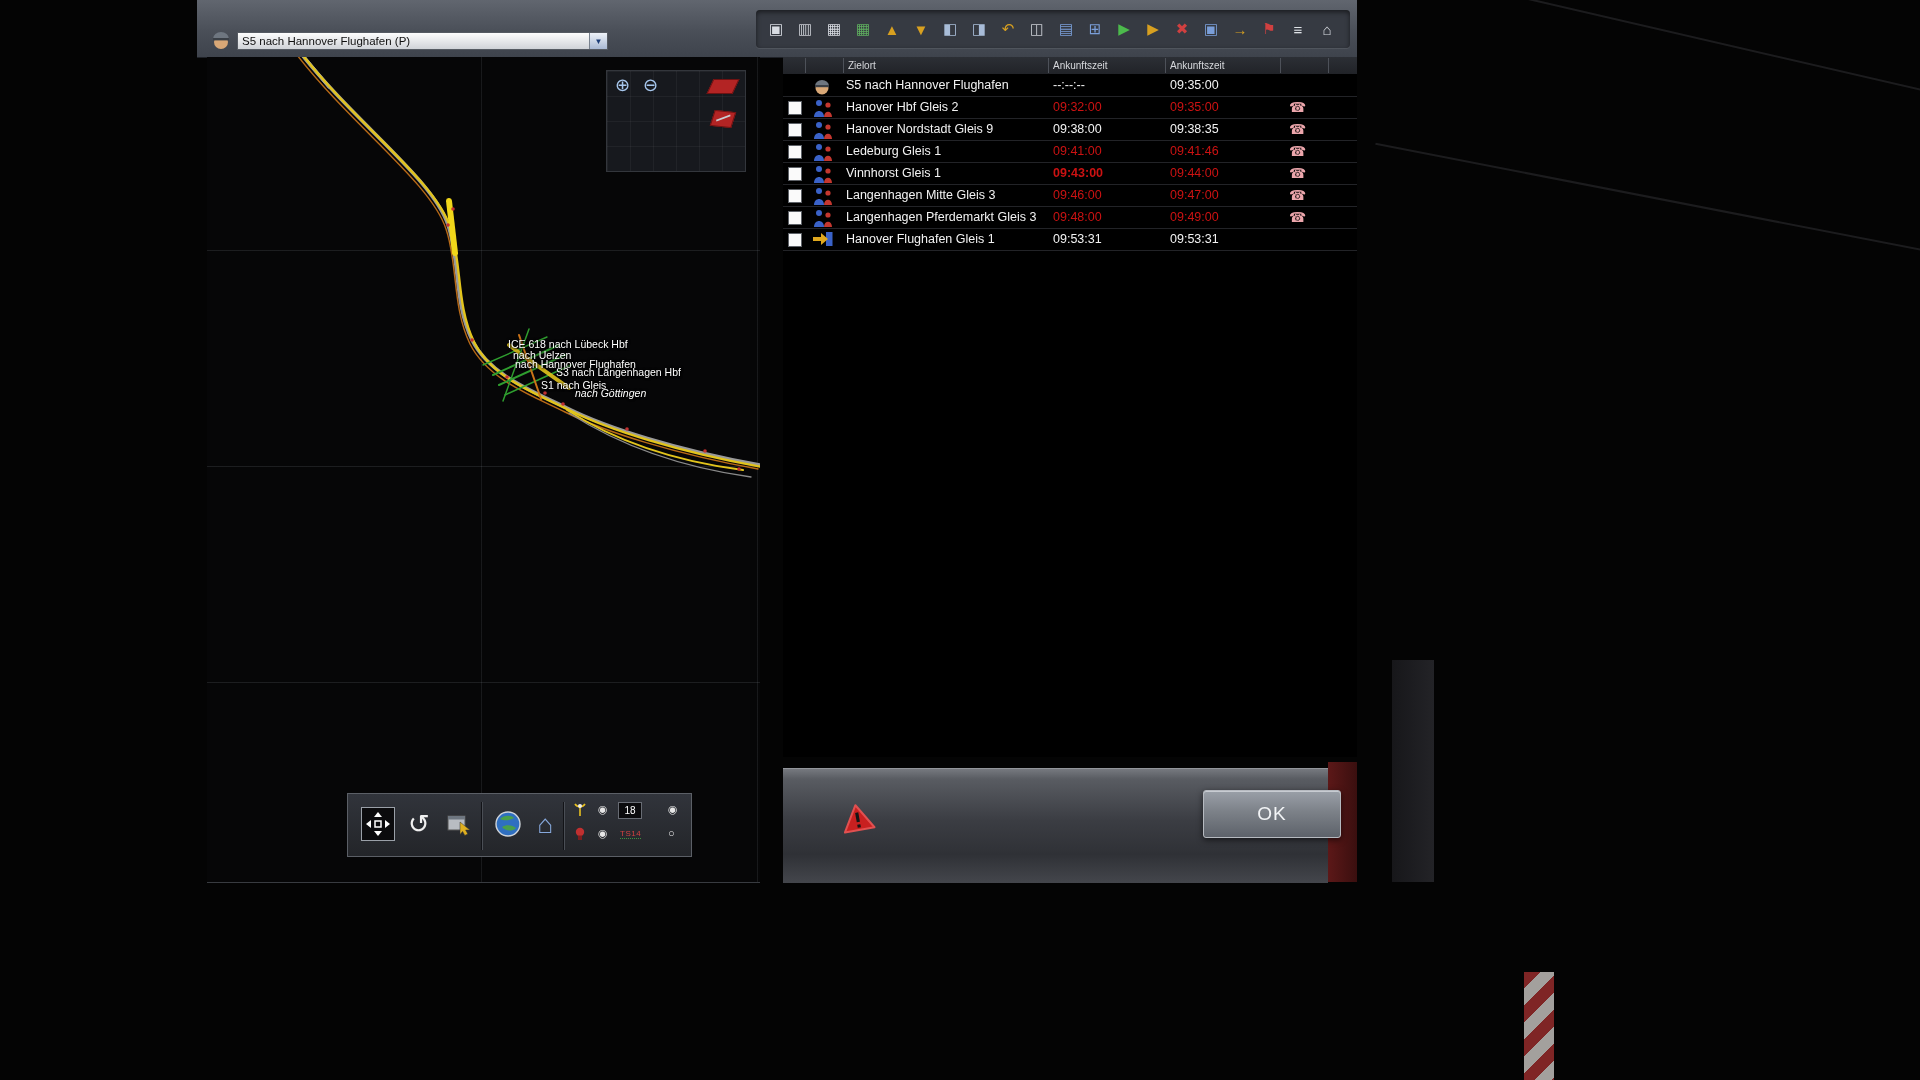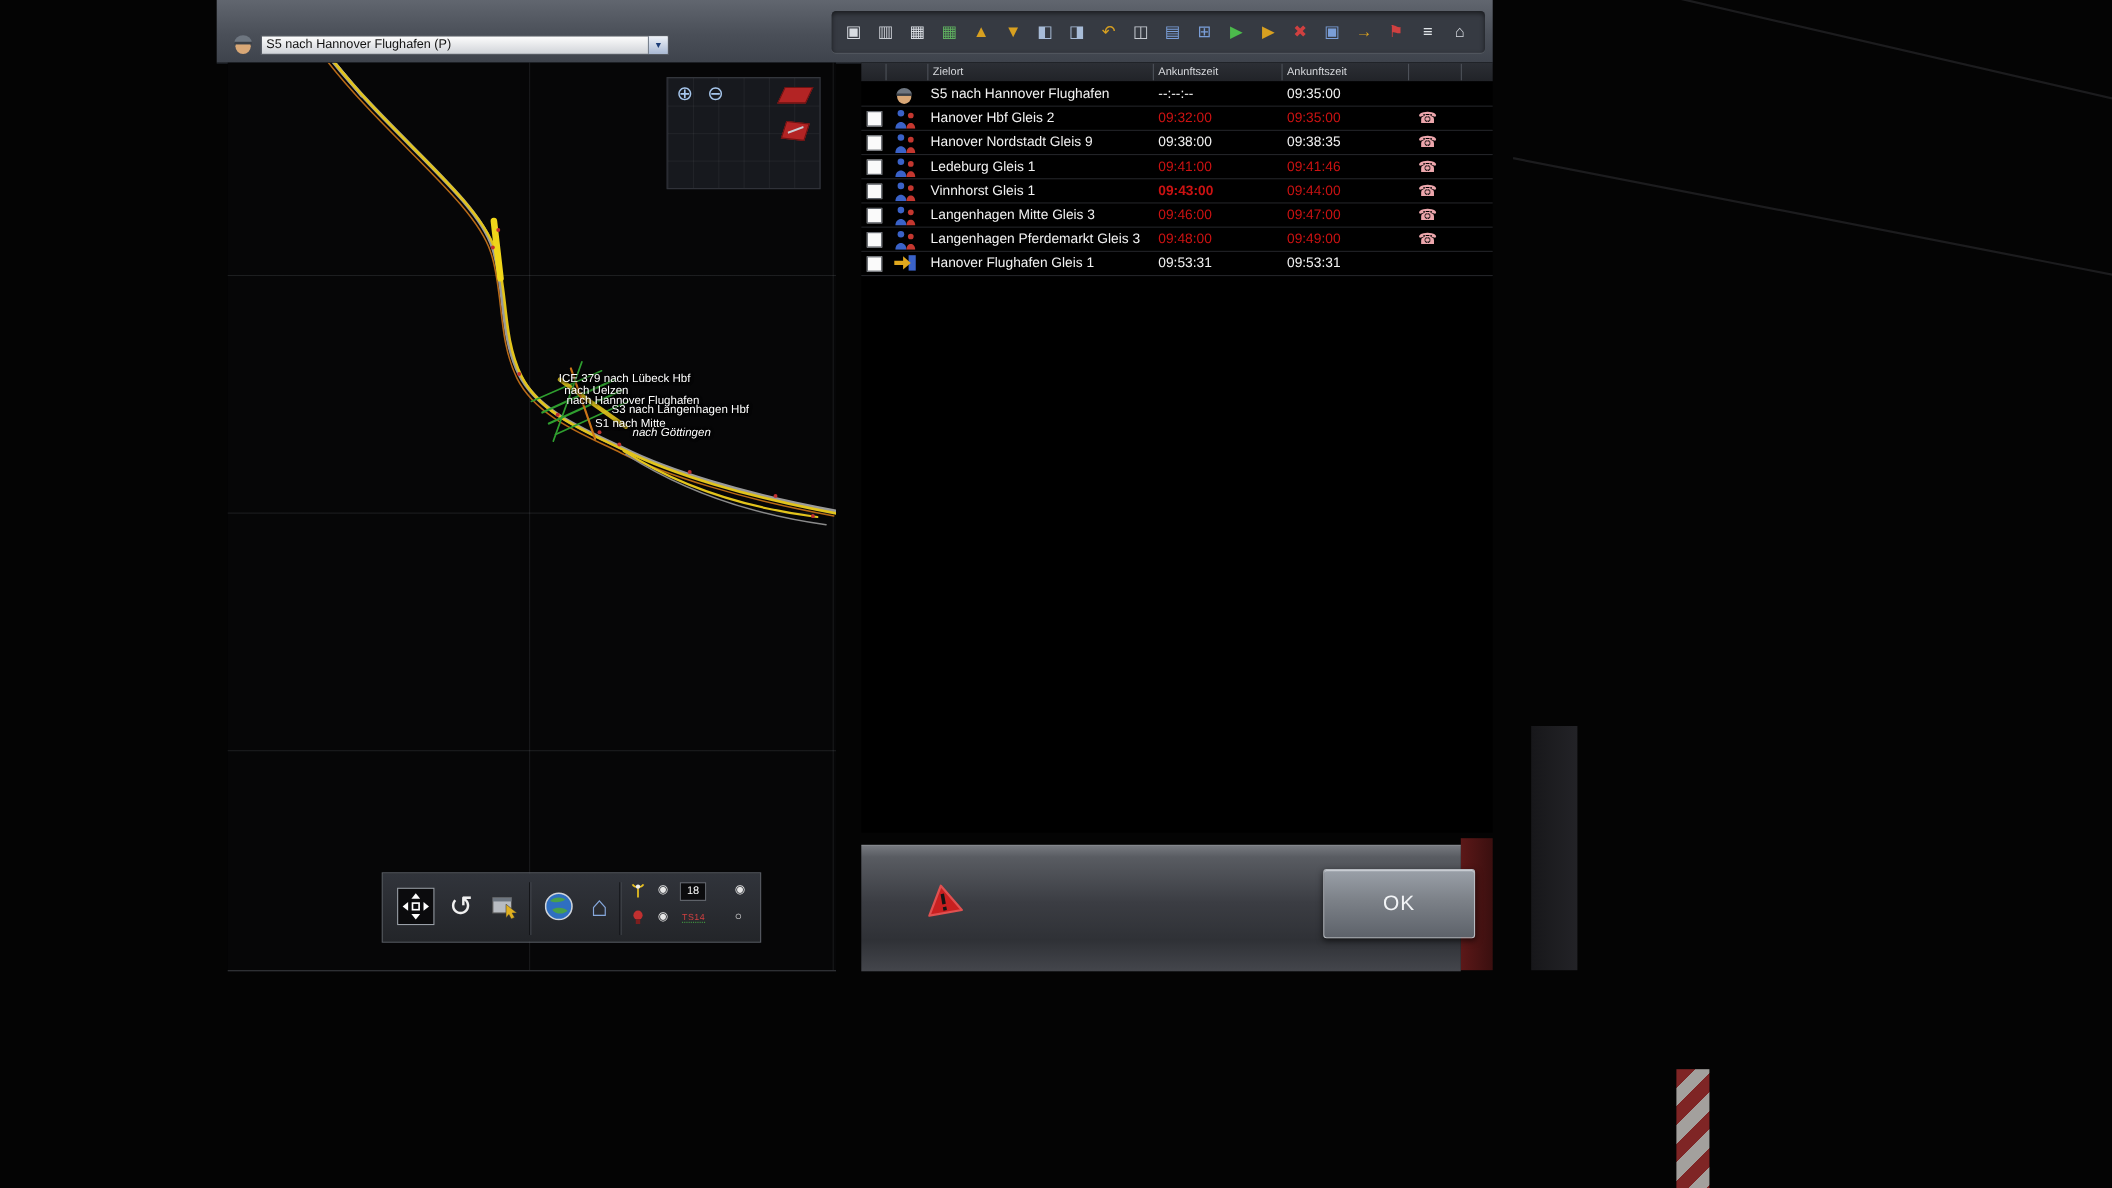--- a/index.html
+++ b/index.html
@@ -84,21 +84,21 @@
   .dest{left:63px;} .arr{left:270px;} .dep{left:387px;}
   .phone{position:absolute;left:506px;top:0;line-height:21px;font-size:14px;color:#eca6ac;}
 
   
   .maroon{position:absolute;left:1131px;top:762px;width:29px;height:120px;z-index:1;
           background:linear-gradient(90deg,#5c1818,#3a0f0f);}
   .bottom-panel{position:absolute;left:586px;top:768px;width:545px;height:114px;z-index:2;
           background:linear-gradient(180deg,#76797f 0,#595c62 10px,#3b3d43 45%,#2f3136 75%,#44464c 100%);
           border-top:1px solid #93969c;}
   .warn{position:absolute;left:58px;top:34px;transform:rotate(-10deg);}
-  .ok-btn{position:absolute;left:420px;top:21px;width:138px;height:63px;z-index:3;
+  .ok-btn{position:absolute;left:420px;top:21px;width:138px;height:48px;z-index:3;
           background:linear-gradient(180deg,#9aa0a8 0%,#7c8188 45%,#5d626a 100%);
           border:1px solid #b6bac0;border-radius:3px;box-sizing:border-box;
           box-shadow:inset 0 1px 0 #c8ccd2,0 2px 6px rgba(0,0,0,.6);
           color:#f2f4f6;font-size:19px;letter-spacing:1px;
           display:flex;align-items:center;justify-content:center;cursor:pointer;}
 </style>
 </head>
 <body>
 
 <div class="stage">
@@ -210,25 +210,25 @@
               <circle cx="356" cy="347" r="1.8"></circle>
             <circle cx="420" cy="372" r="1.8"></circle>
               <circle cx="498" cy="394" r="1.8"></circle>
             <circle cx="246" cy="152" r="1.8"></circle>
               <circle cx="338" cy="336" r="1.8"></circle>
             <circle cx="532" cy="412" r="1.8"></circle>
           </g>
         </g>
       </svg>
       <div>
-          <div class="map-label" style="left: 301px; top: 281px;">ICE 379 nach Lübeck Hbf</div>
+          <div class="map-label" style="left: 301px; top: 281px;">ICE 618 nach Lübeck Hbf</div>
           <div class="map-label" style="left: 306px; top: 292px;">nach Uelzen</div>
           <div class="map-label" style="left: 308px; top: 301px;">nach Hannover Flughafen</div>
           <div class="map-label" style="left: 349px; top: 309px;">S3 nach Langenhagen Hbf</div>
-          <div class="map-label" style="left: 334px; top: 322px;">S1 nach Mitte</div>
+          <div class="map-label" style="left: 334px; top: 322px;">S1 nach Gleis</div>
           <div class="map-label" style="left: 368px; top: 330px; font-style: italic;">nach Göttingen</div>
         </div>
 
       <div class="minimap">
         <span class="mini-zoom" style="left:8px;">⊕</span>
         <span class="mini-zoom" style="left:36px;">⊖</span>
         <span class="mini-red" style="right:9px;top:8px;width:24px;height:13px;transform:skewX(-25deg);"></span>
         <span class="mini-red" style="right:11px;top:40px;width:20px;height:14px;transform:skewX(-12deg) rotate(6deg);">
             <span class="pencil"></span>
           </span>

